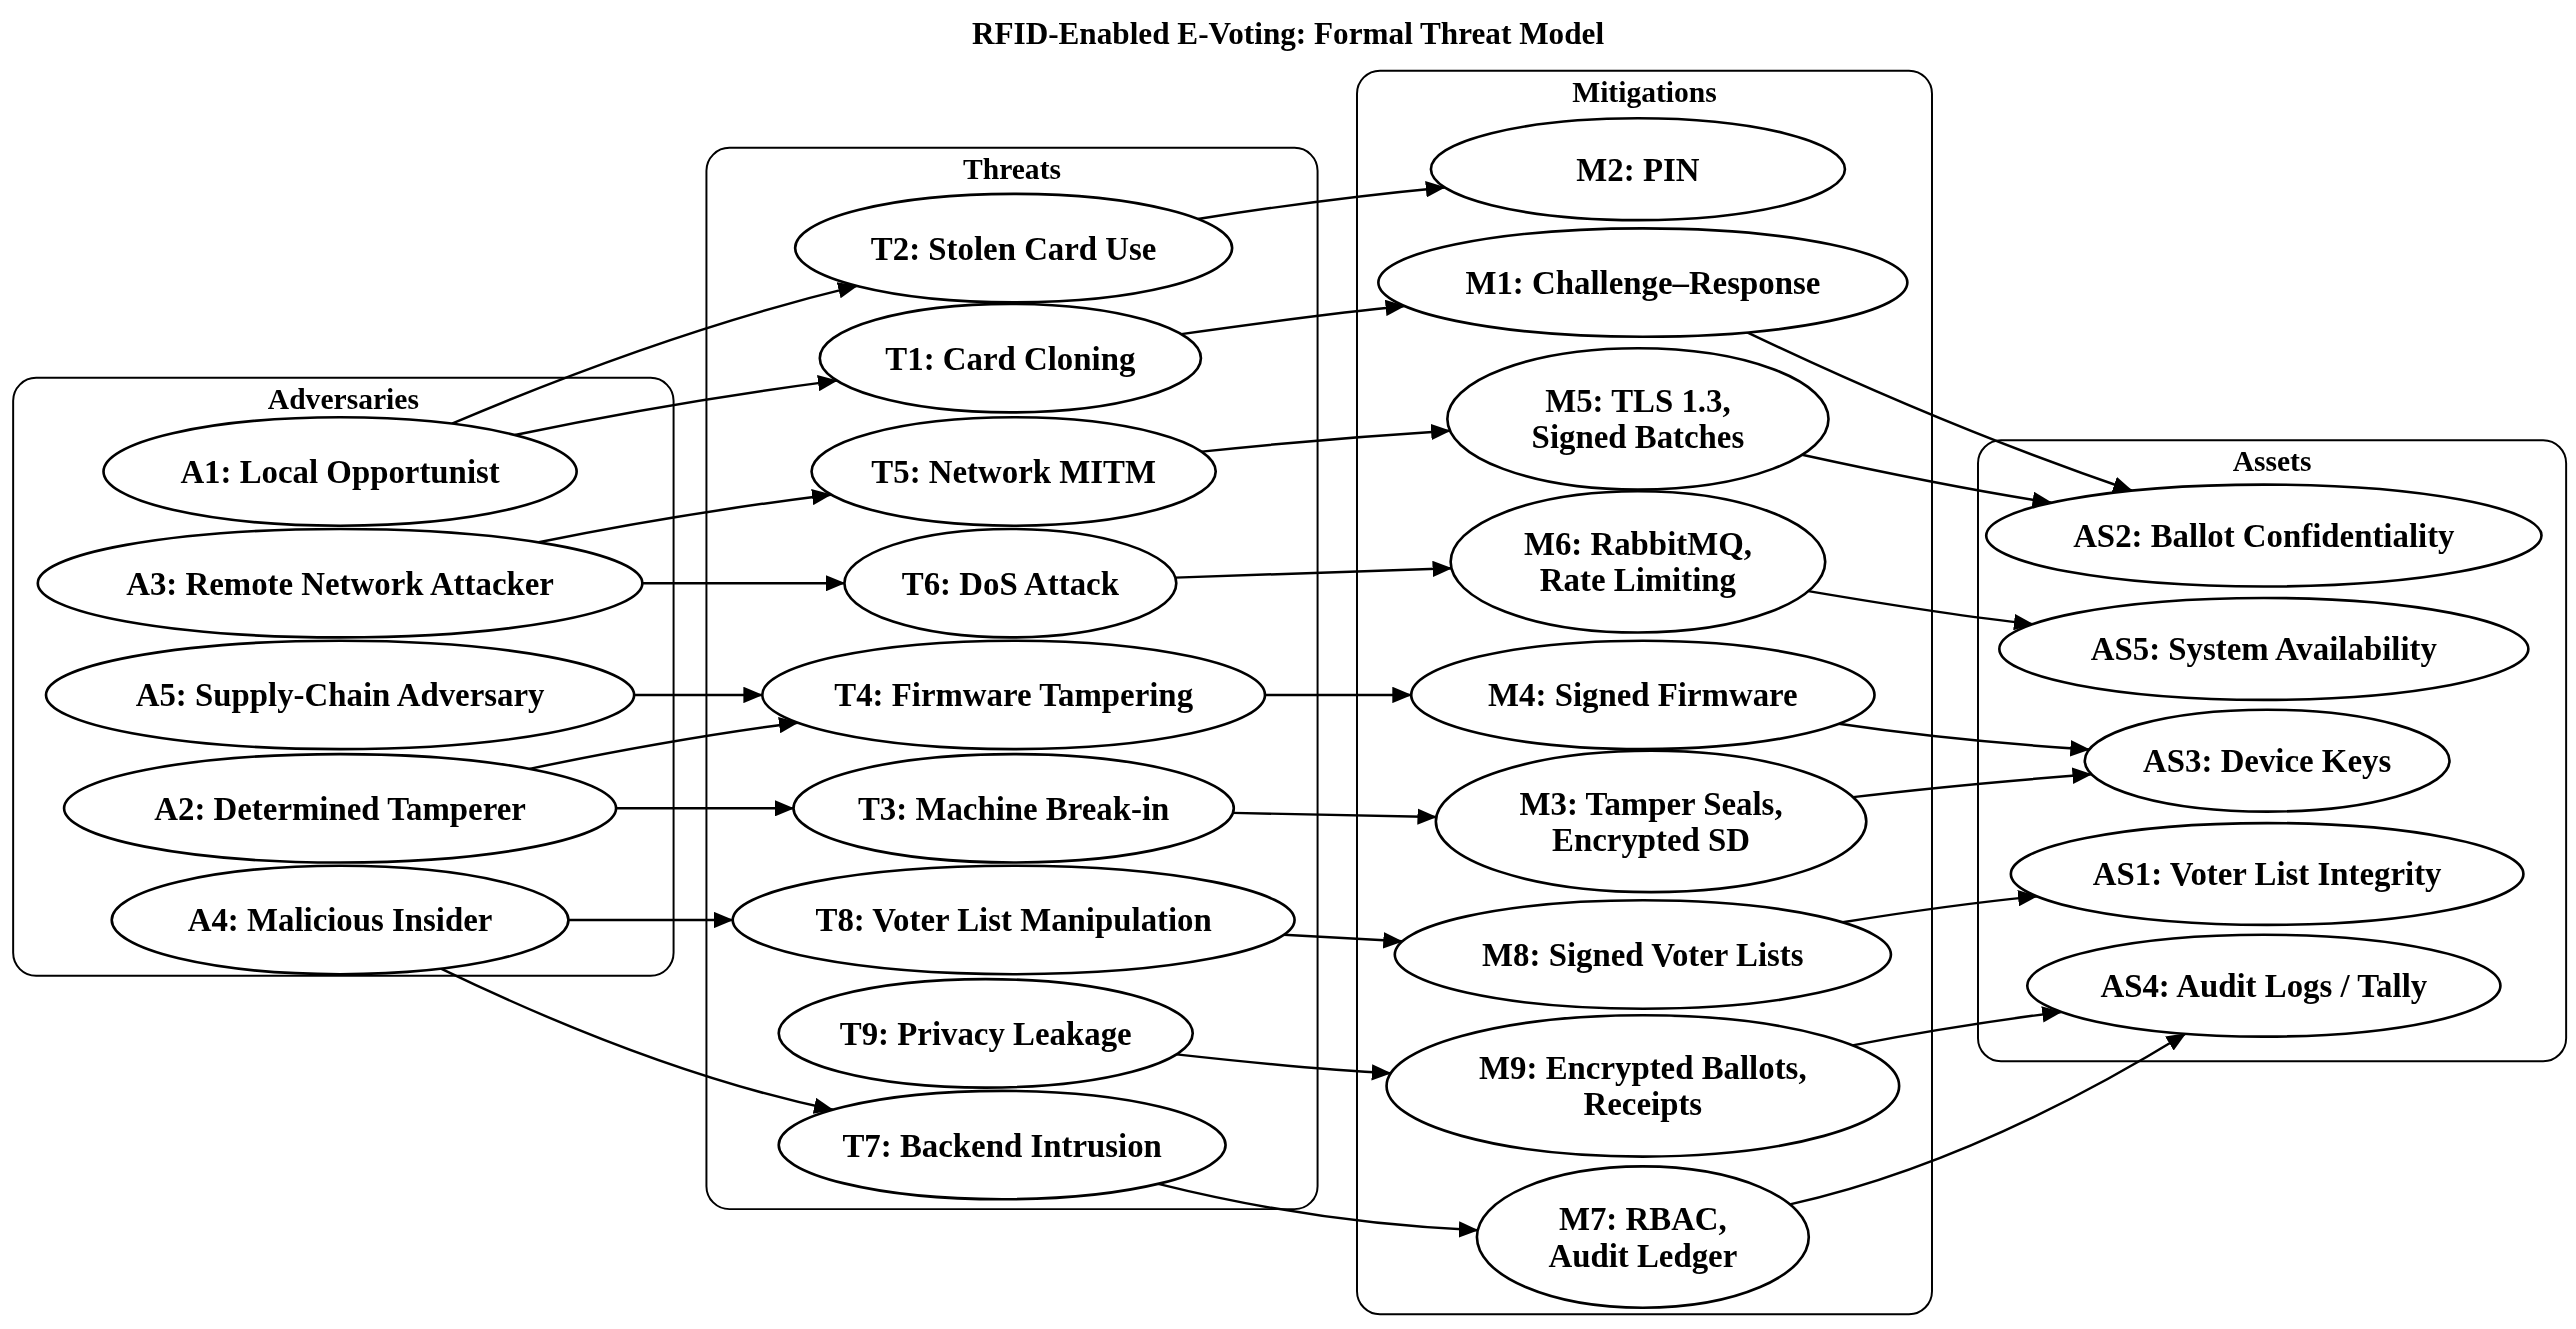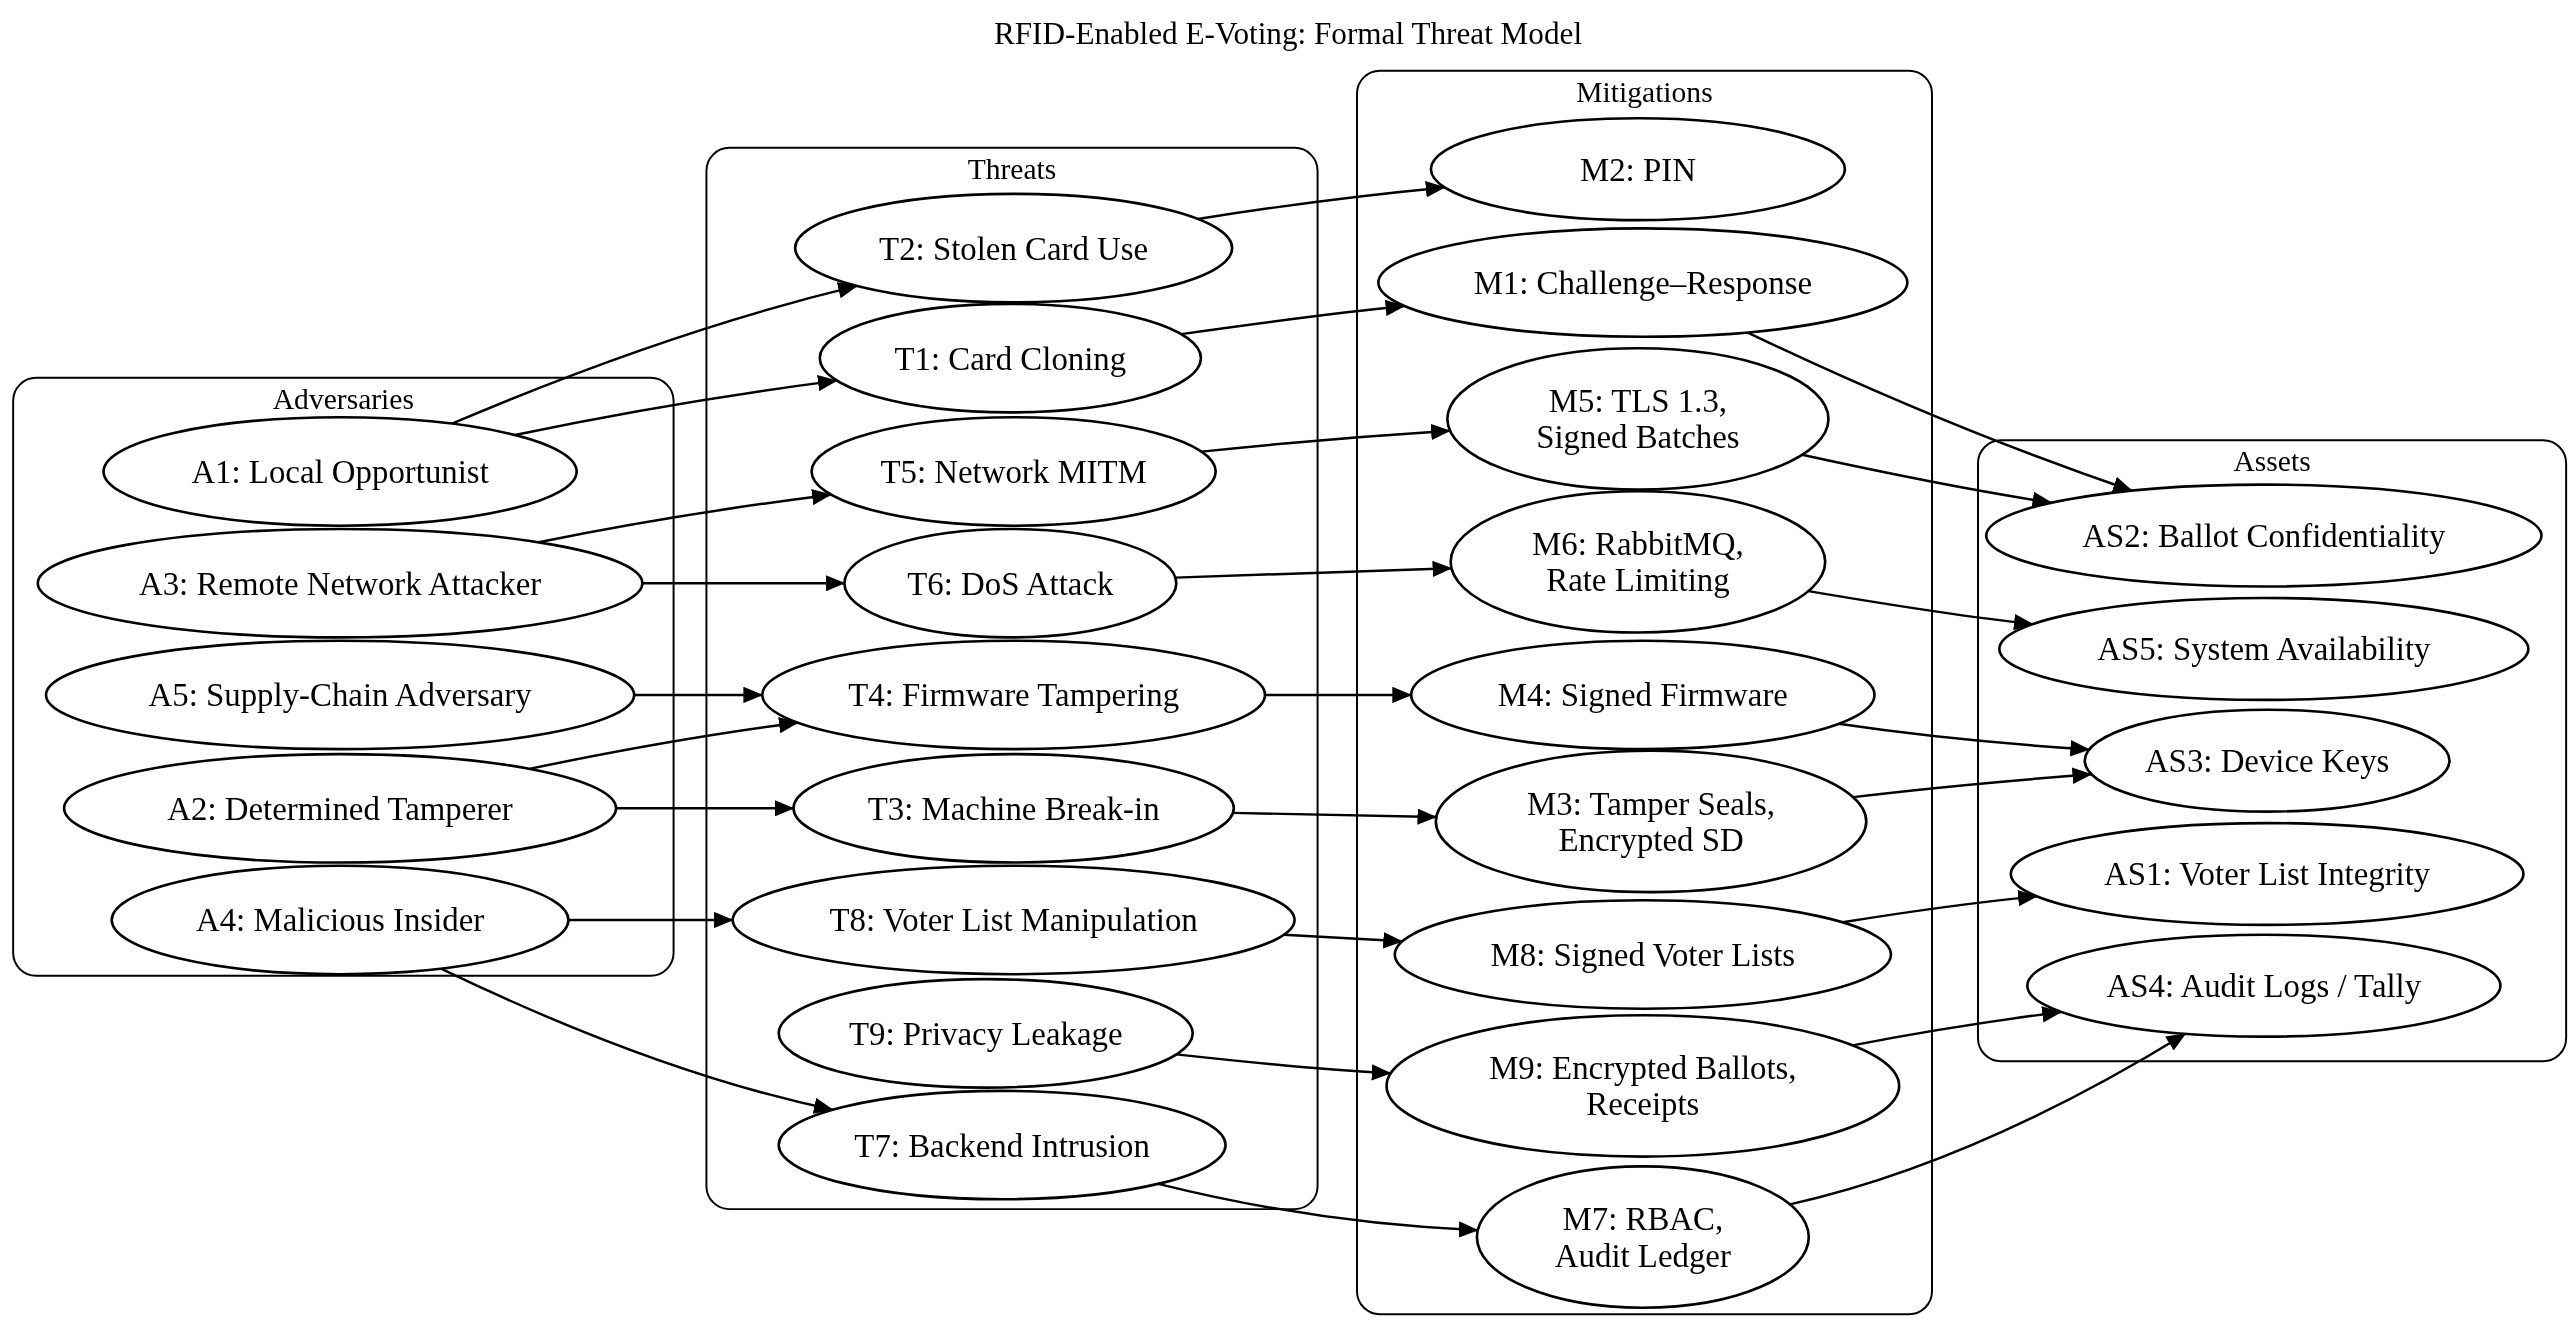--- a/index.html
+++ b/index.html
@@ -3,20 +3,21 @@
 <meta charset="utf-8">
 <style>
   html, body {
     margin: 0;
     padding: 0;
     background: #ffffff;
   }
   .canvas {
     width: 100%;
     background: #701a75;
+    font-weight: bold;
   }
   svg {
     display: block;
     width: 100%;
     height: auto;
     background: #ffffff;
   }
   text {
     font-family: "Liberation Serif", "DejaVu Serif", serif;
     fill: #000000;

